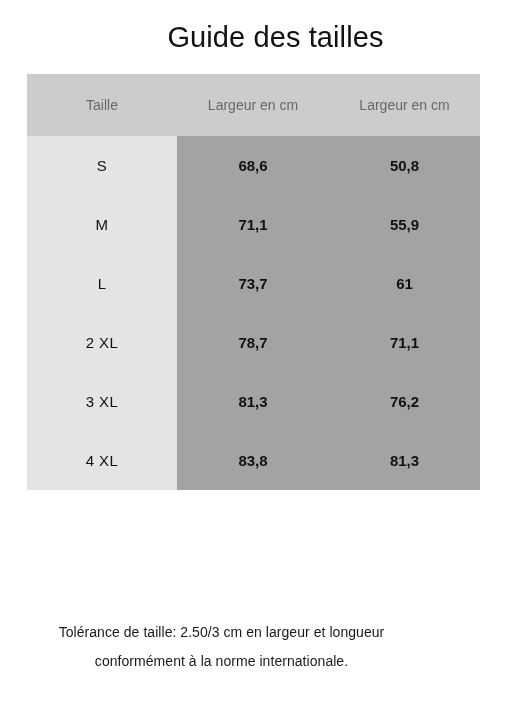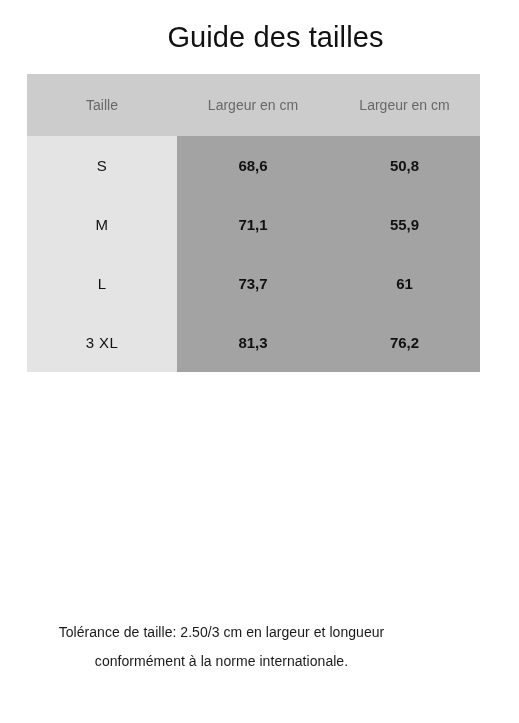--- a/index.html
+++ b/index.html
@@ -141,23 +141,33 @@
         <td class="size-cell">M</td>
         <td>71,1</td>
         <td>55,9</td>
       </tr>
       <tr>
         <td class="size-cell">L</td>
         <td>73,7</td>
         <td>61</td>
       </tr>
       <tr>
+        <td class="size-cell">2 XL</td>
+        <td>78,7</td>
+        <td>71,1</td>
+      </tr>
+      <tr>
         <td class="size-cell">3 XL</td>
         <td>81,3</td>
         <td>76,2</td>
+      </tr>
+      <tr>
+        <td class="size-cell">4 XL</td>
+        <td>83,8</td>
+        <td>81,3</td>
       </tr>
     </tbody>
   </table>
 
   <div class="notes">
     <p>Tolérance de taille: 2.50/3 cm en largeur et longueur</p>
     <p>conformément à la norme internationale.</p>
   </div>
 
 </div>

